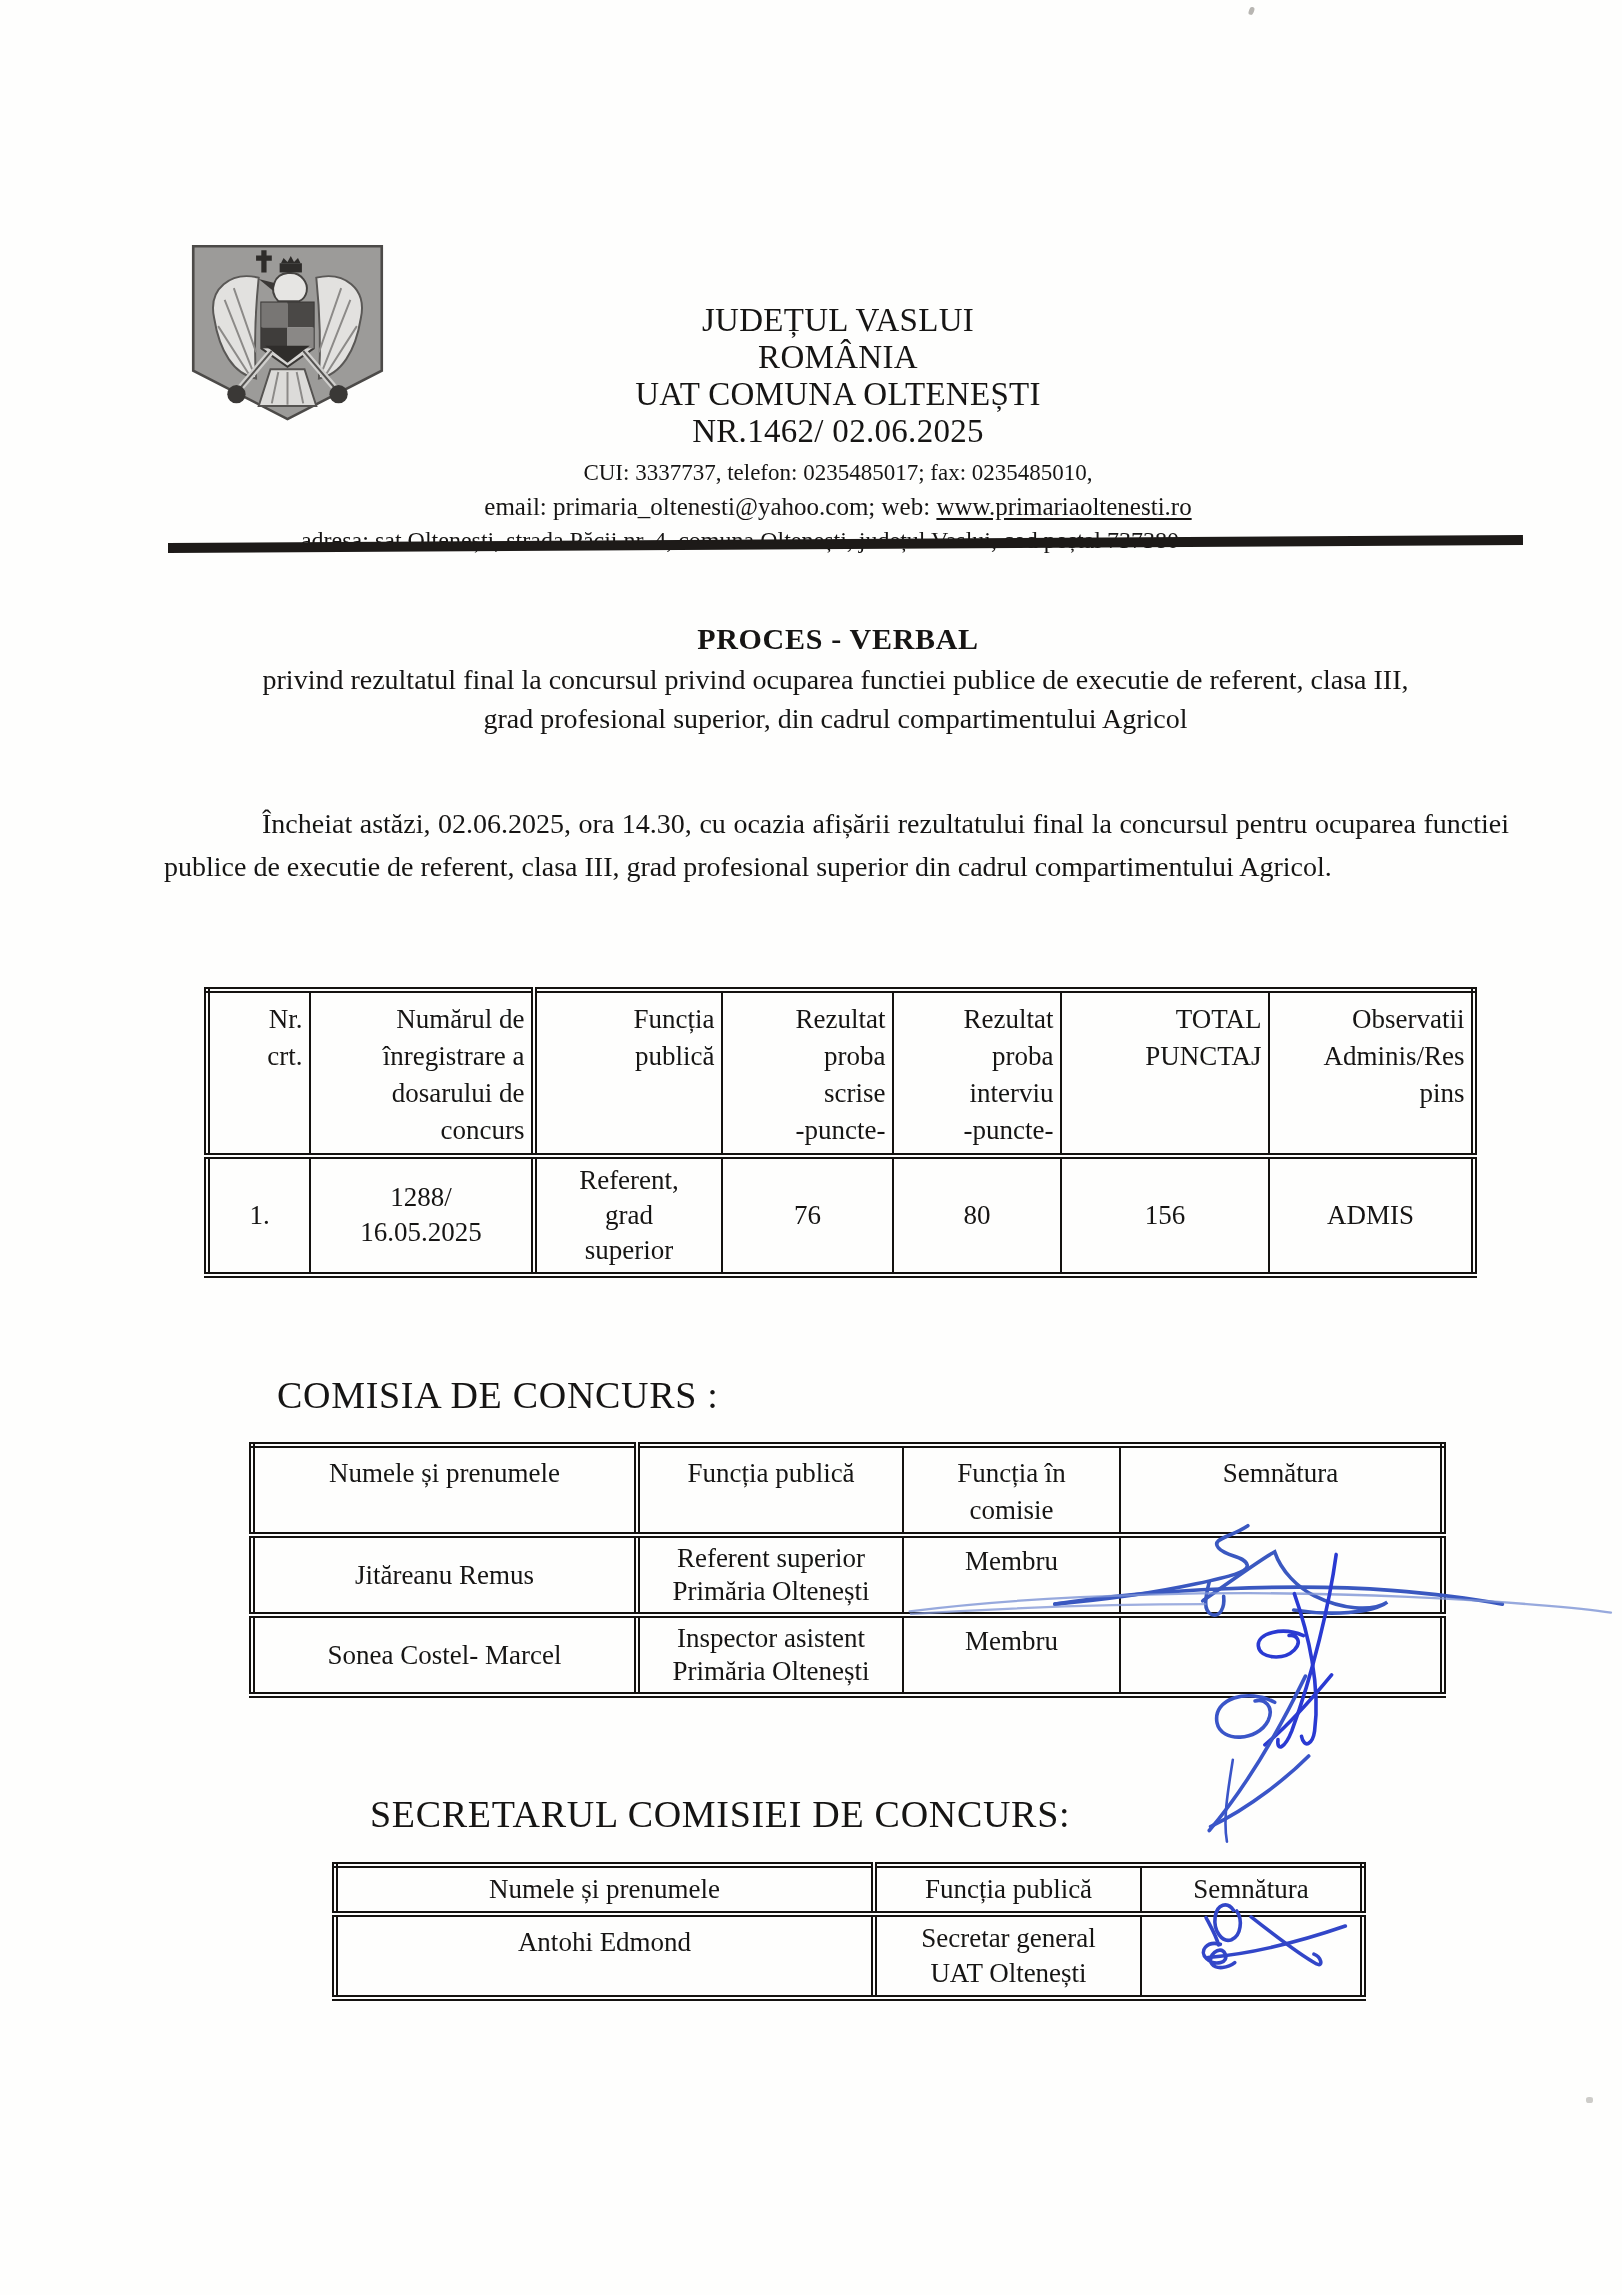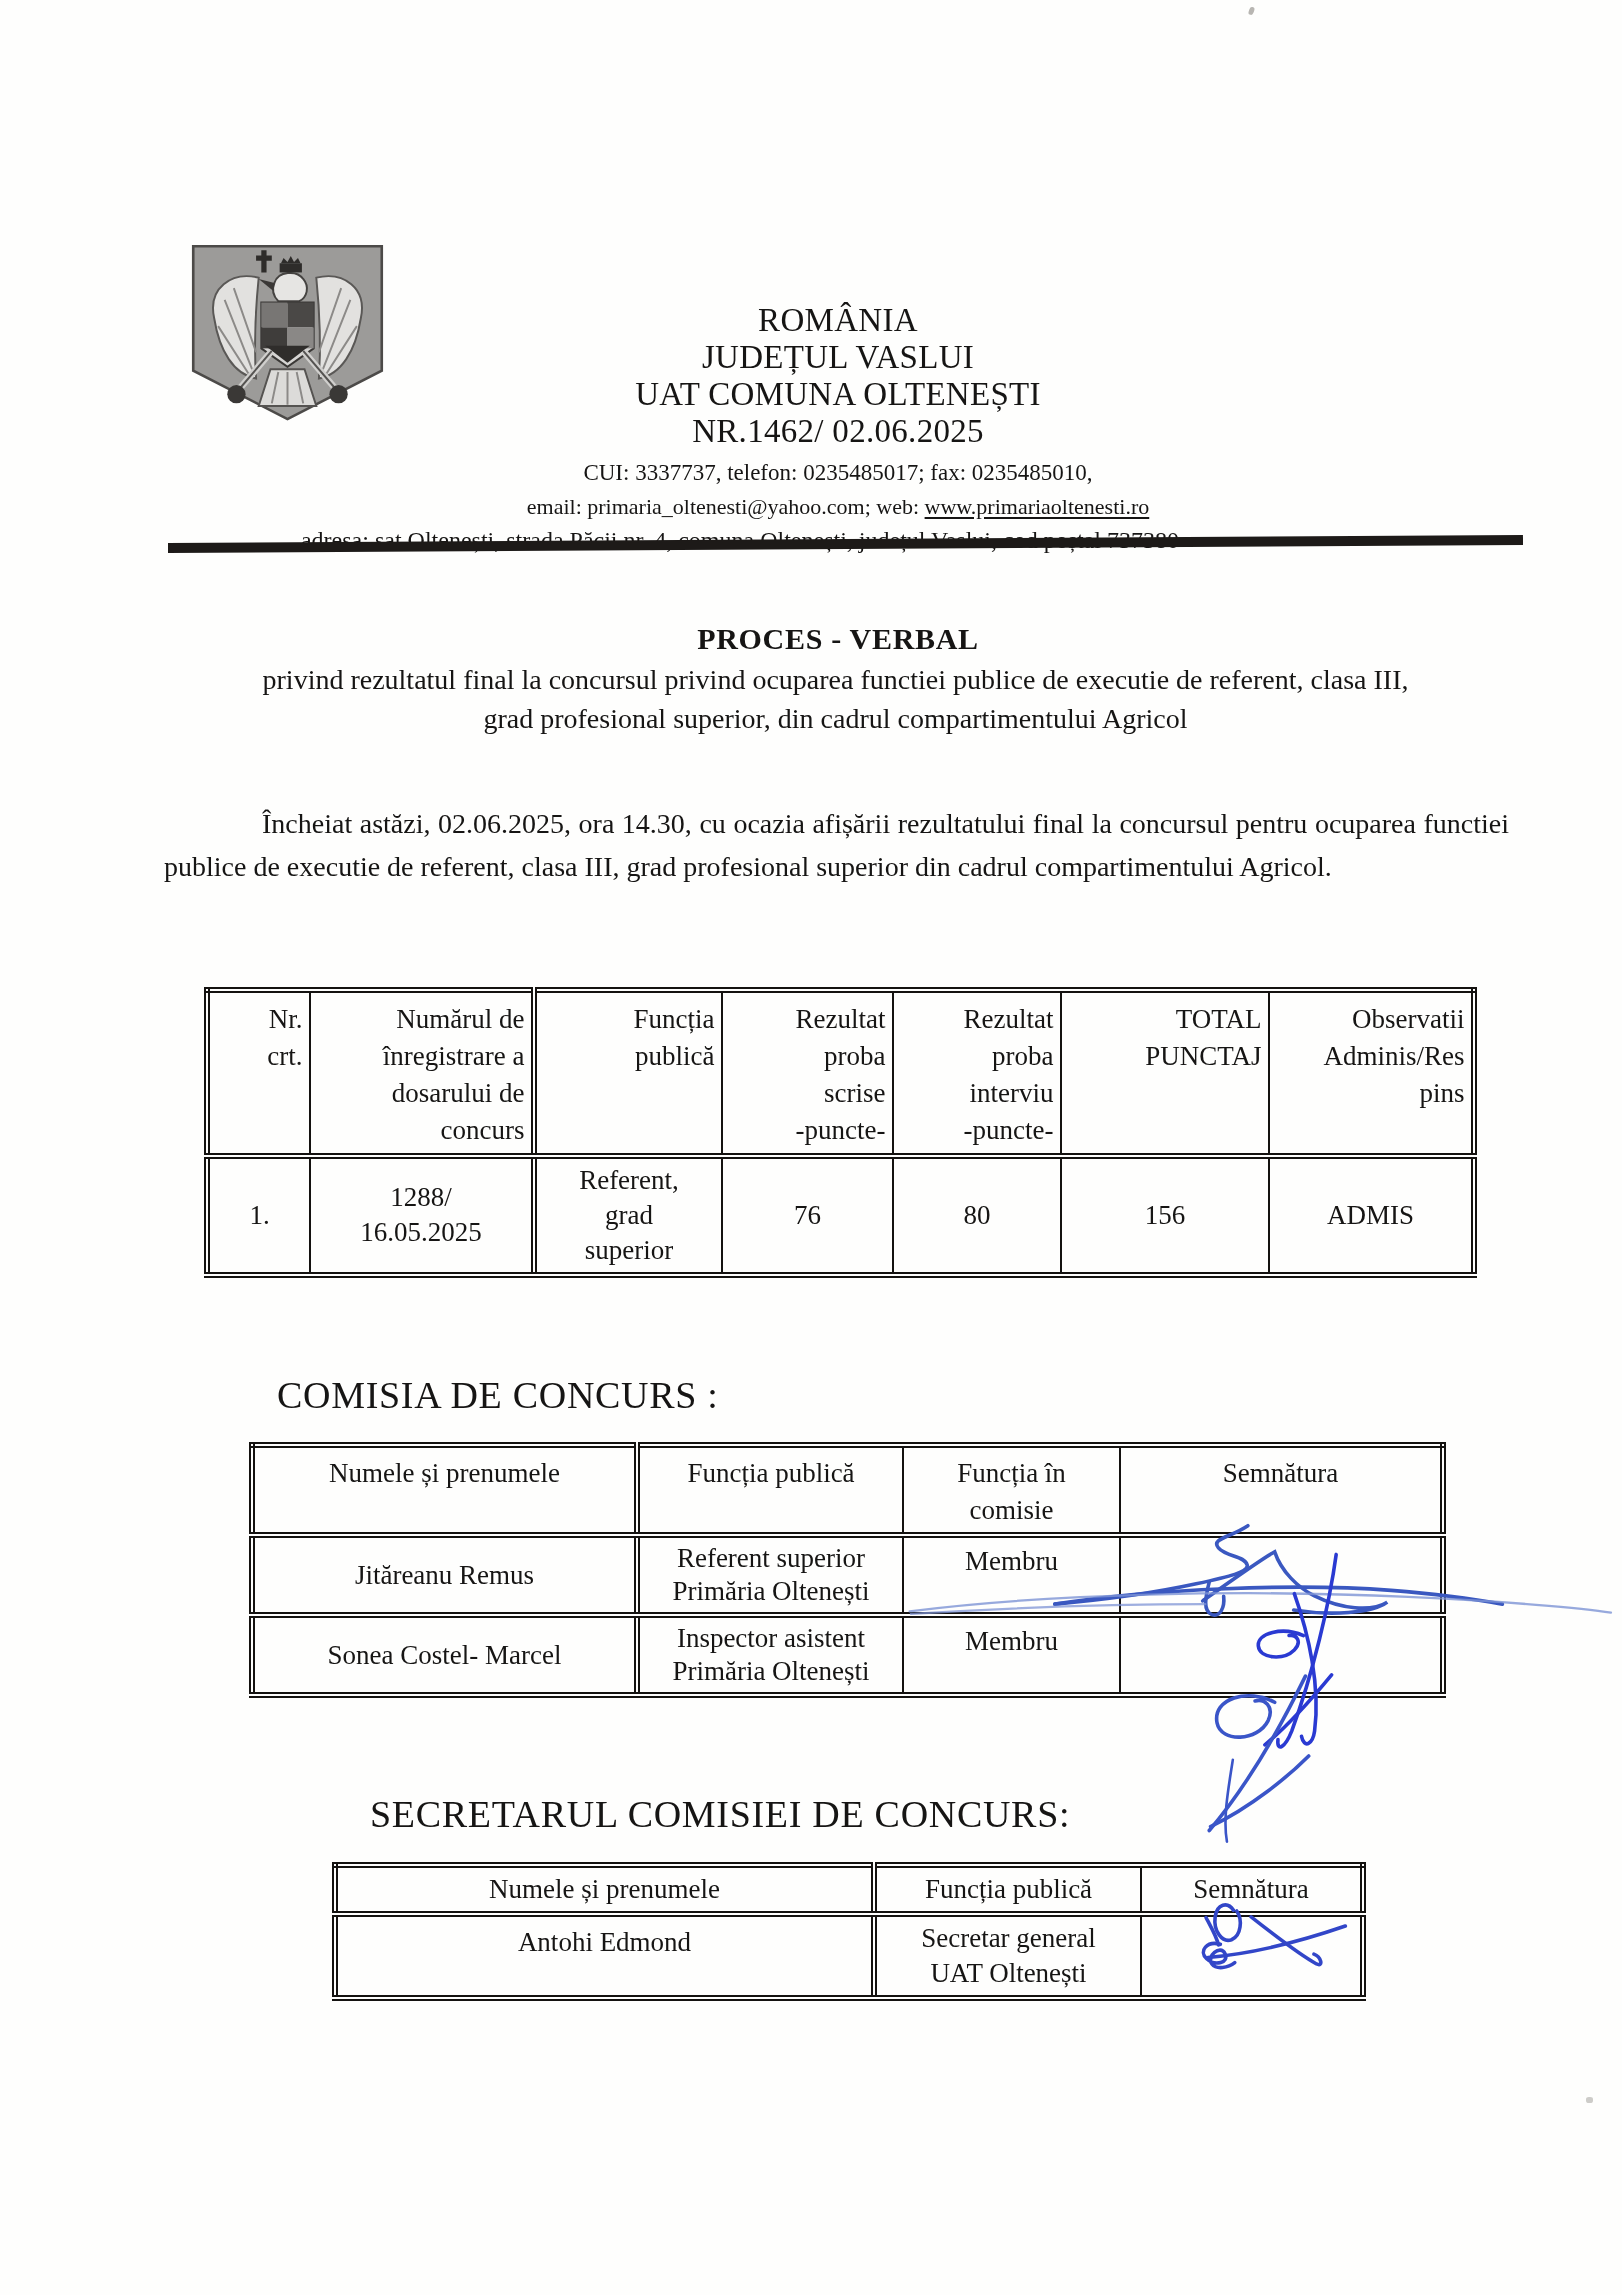--- a/index.html
+++ b/index.html
@@ -11,21 +11,21 @@
     overflow: hidden;
     font-family: "Liberation Serif", "DejaVu Serif", serif;
     color: #161514;
   }
   .abs { position:absolute; }
   .center-wrap { left:92px; width:1492px; text-align:center; }
 
   
   .org-line   { font-size:33px; line-height:37px; letter-spacing:0.3px; }
   .contact-1  { font-size:23px; line-height:35px; margin-top:5.2px; }
-  .contact-2  { font-size:22px; line-height:34px; }
+  .contact-2  { font-size:25px; line-height:34px; }
   .contact-3  { font-size:24px; line-height:33px; transform:translateX(-98px); }
   .weblink    { text-decoration:underline; text-underline-offset:3.3px; }
 
   .rule {
     left:168px; top:539px; width:1355px; height:9.8px;
     background:#1d1a18; transform:rotate(-0.33deg);
   }
 
   
   .doc-title   { left:92px; top:622px; width:1492px; text-align:center;
@@ -102,22 +102,22 @@
     <circle cx="74" cy="234" r="14" fill="#3a3836"></circle>
     <path d="M234,236 L176,168" stroke="#d0cfcd" stroke-width="10"></path>
     <path d="M234,236 L176,168" stroke="#555351" stroke-width="3" fill="none"></path>
     <circle cx="230" cy="234" r="14" fill="#3a3836"></circle>
 
     <path d="M126,196 H178 L196,252 L108,252 Z" fill="#dcdbd9" stroke="#555351" stroke-width="3"></path>
     <path d="M138,200 L128,248 M152,200 L152,250 M166,200 L176,248" stroke="#8c8a88" stroke-width="3"></path>
   </svg>
 
   <div class="abs center-wrap" style="top:302px;">
+    <div class="org-line">JUDEȚUL VASLUI</div>
     <div class="org-line">ROMÂNIA</div>
-    <div class="org-line">JUDEȚUL VASLUI</div>
     <div class="org-line">UAT COMUNA OLTENEȘTI</div>
     <div class="org-line">NR.1462/ 02.06.2025</div>
     <div class="contact-1">CUI: 3337737, telefon: 0235485017; fax: 0235485010,</div>
     <div class="contact-2"><span>email: primaria_oltenesti@yahoo.com; web: </span><span class="weblink">www.primariaoltenesti.ro</span></div>
     <div class="contact-3">adresa: sat Oltenești, strada Păcii nr. 4, comuna Oltenești, județul Vaslui, cod poștal 737380</div>
   </div>
 
   <div class="abs rule"></div>
 
   <div class="abs doc-title">PROCES - VERBAL</div>

